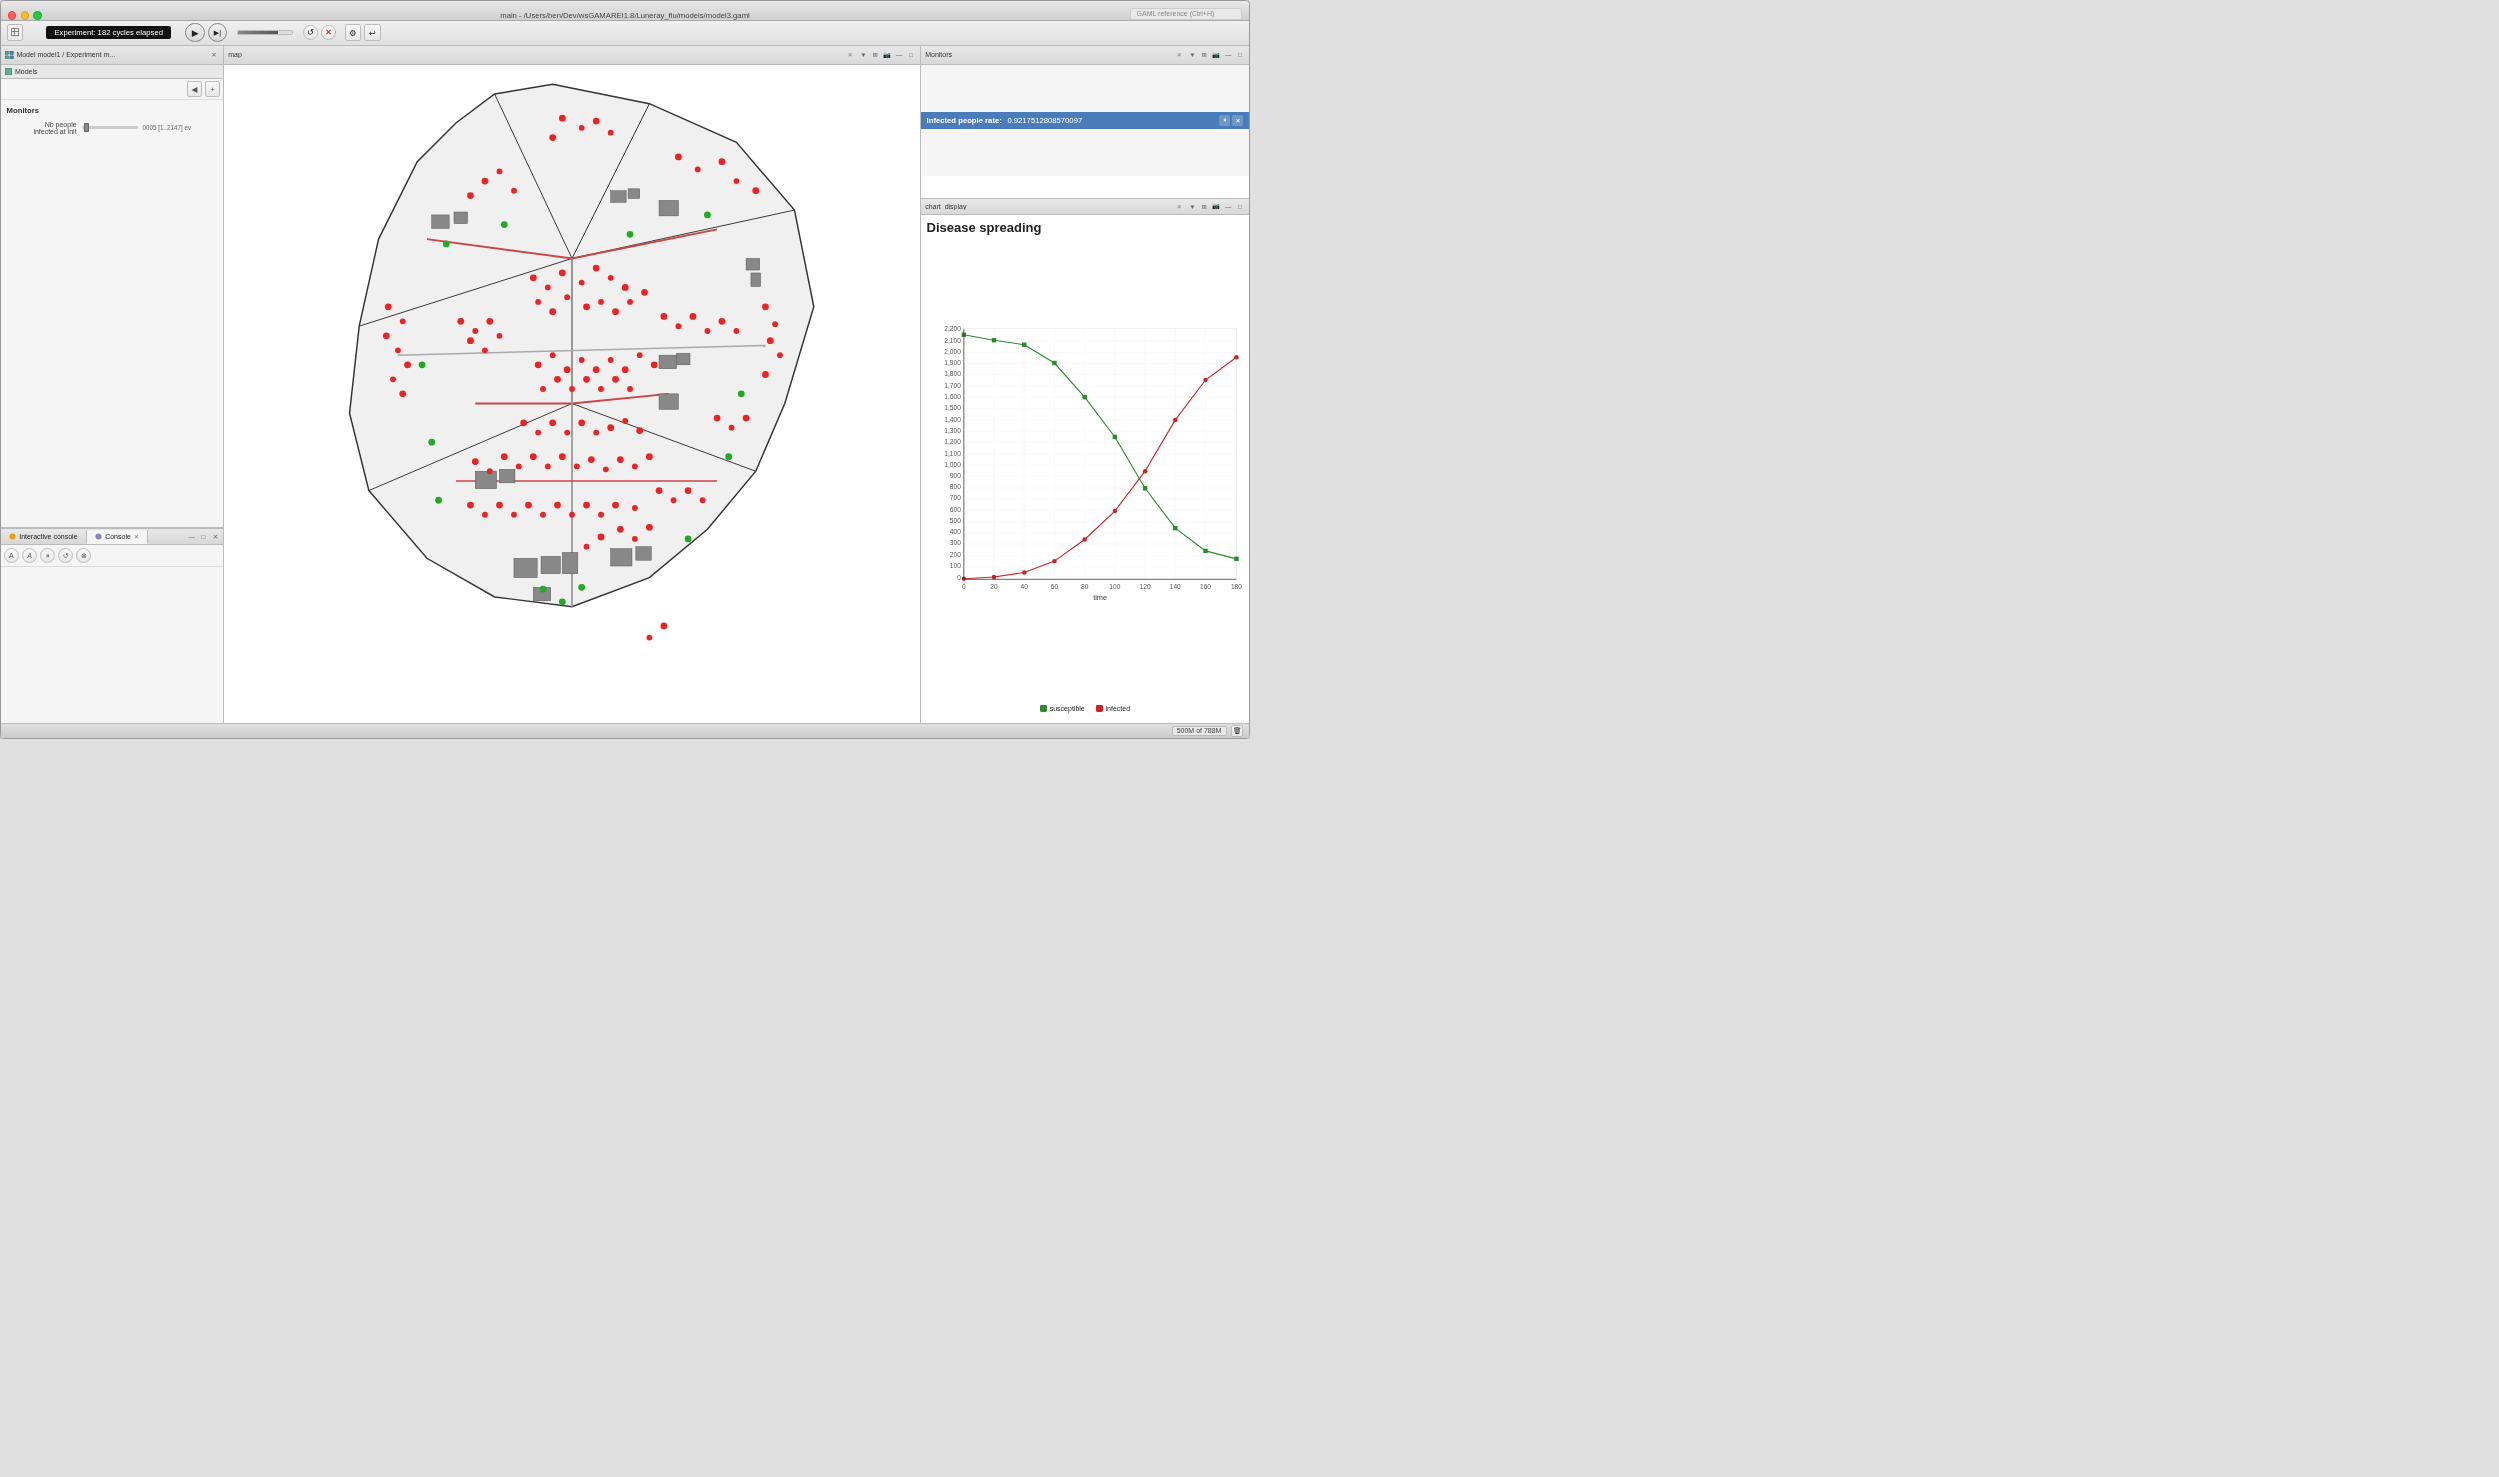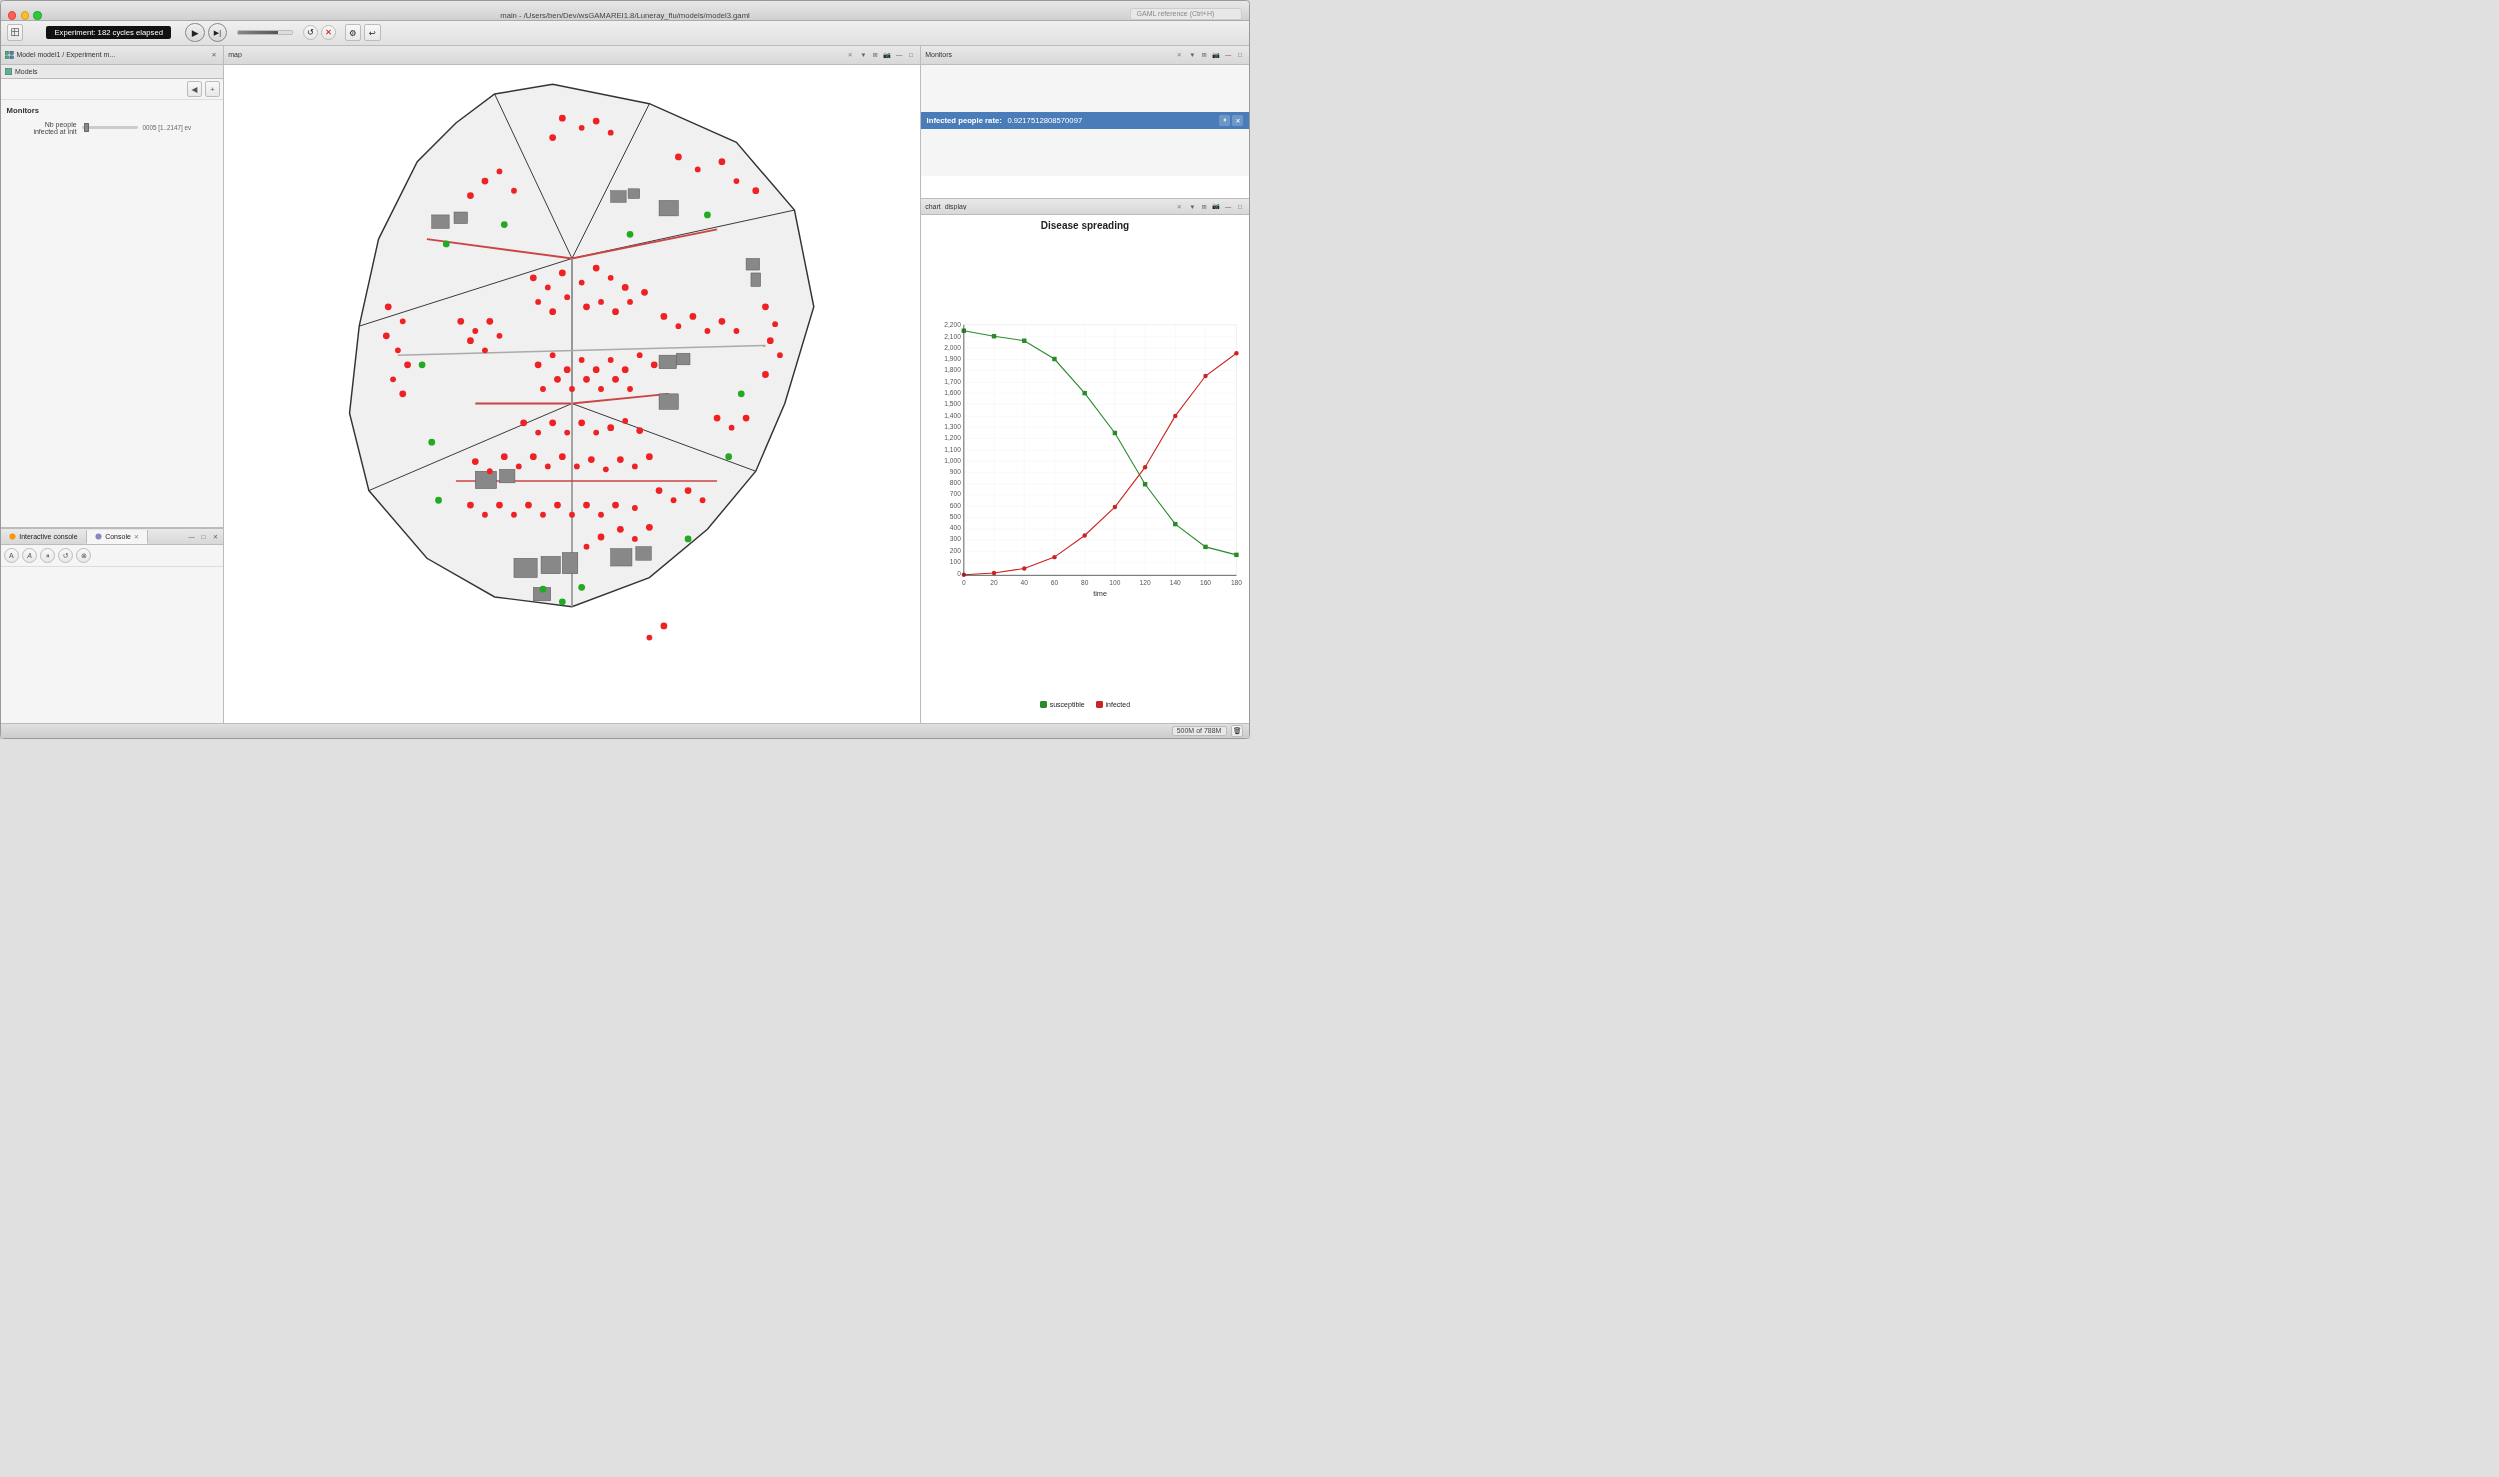--- a/index.html
+++ b/index.html
@@ -382,23 +382,23 @@
     }
 
     
     .map-svg {
       width: 100%;
       height: 100%;
     }
 
     
     .chart-title {
-      text-align: center;
+      text-align: left;
       font-weight: bold;
-      font-size: 10px;
+      font-size: 13px;
       margin-bottom: 2.8px;
     }
     .chart-legend {
       display: flex;
       justify-content: center;
       gap: 11px;
       font-size: 7px;
       margin-top: 2.8px;
     }
     .legend-dot {

